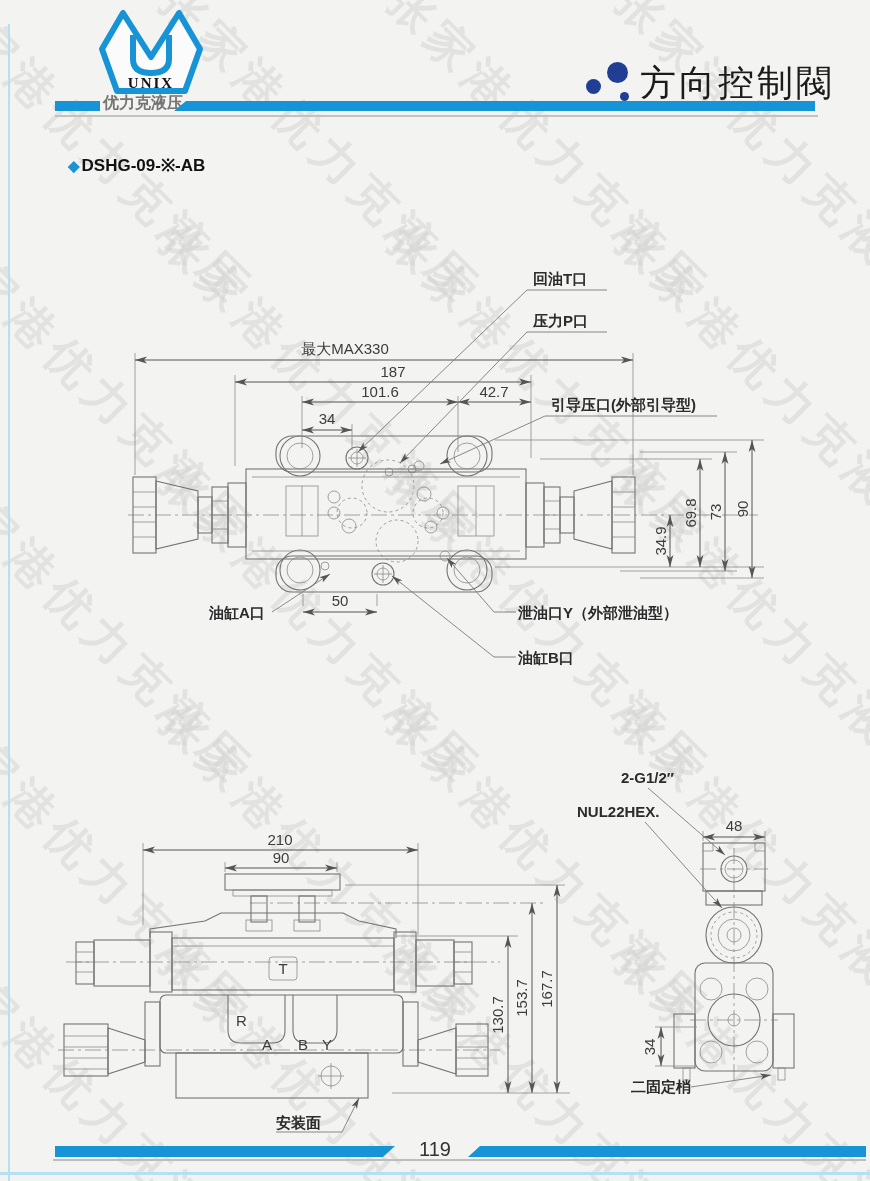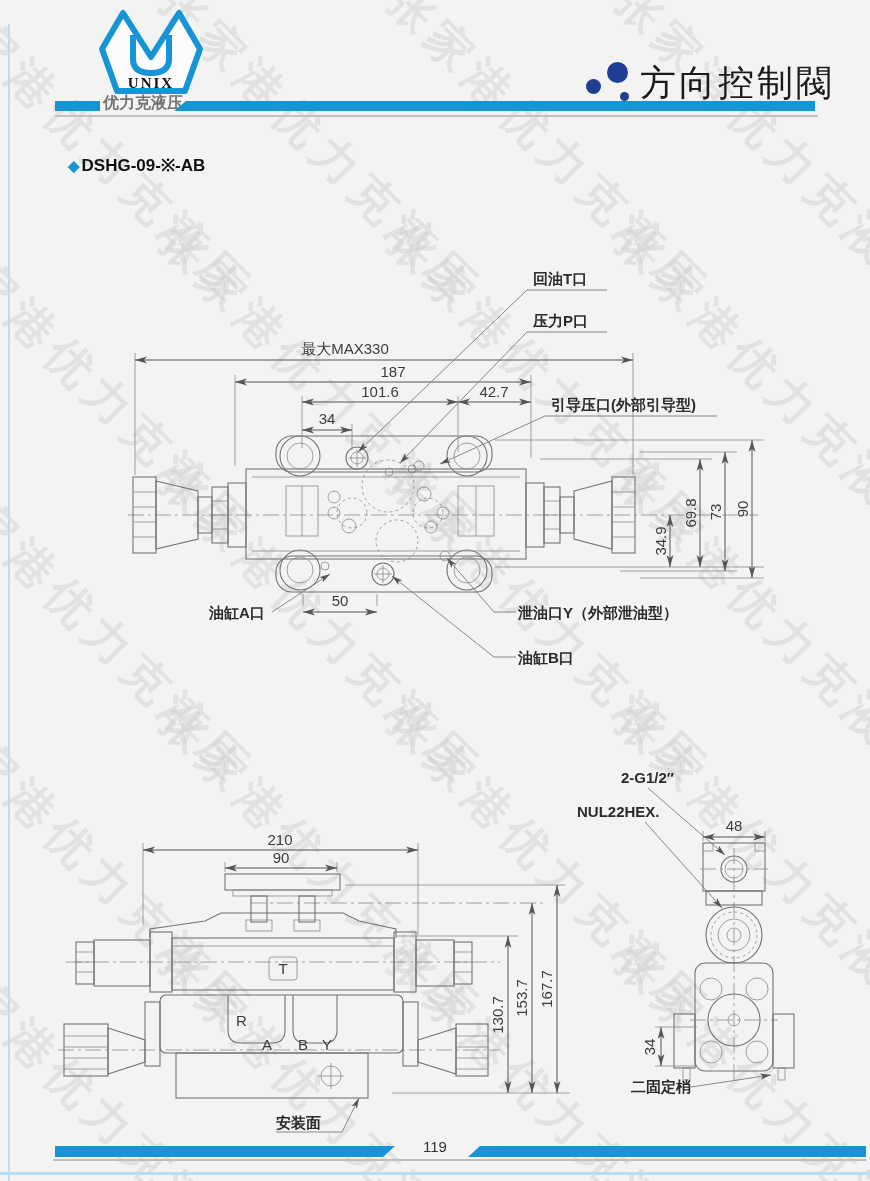--- a/index.html
+++ b/index.html
@@ -23,21 +23,21 @@
               letter-spacing:3px;z-index:2;}
   .dot{border-radius:50%;background:#203e93;z-index:2;}
   .model-line{left:68px;top:153px;font-size:17px;font-weight:700;color:#111;z-index:2;}
   .model-line .diamond{color:#1694d6;font-size:15px;margin-right:2px;}
   
   .ftr-bar-l{left:55px;top:1146px;width:340px;height:11px;background:#1694d6;z-index:2;
              clip-path:polygon(0 0,100% 0,calc(100% - 12px) 100%,0 100%);}
   .ftr-bar-r{left:468px;top:1146px;width:398px;height:11px;background:#1694d6;z-index:2;
              clip-path:polygon(12px 0,100% 0,100% 100%,0 100%);}
   .ftr-gray{left:53px;top:1159px;width:813px;height:2px;background:#bdbdbd;z-index:2;}
-  .page-num{left:405px;top:1138px;width:60px;text-align:center;font-size:15px;color:#333;z-index:2;}
+  .page-num{left:405px;top:1138px;width:60px;text-align:center;font-size:20px;color:#333;z-index:2;}
   .edge-left{left:8px;top:24px;width:2px;height:1157px;background:#b5dff2;z-index:2;}
   .edge-bottom{left:0;top:1172px;width:870px;height:3px;background:#b5dff2;z-index:2;}
   
   .ol{stroke:#737373;stroke-width:1.1;fill:none;}
   .dt{stroke:#8a8a8a;stroke-width:.8;fill:none;}
   .dash{stroke:#8a8a8a;stroke-width:.8;fill:none;stroke-dasharray:3 3;}
   .cl{stroke:#8a8a8a;stroke-width:.8;fill:none;stroke-dasharray:16 4 3 4;}
   .ext{stroke:#8a8a8a;stroke-width:.8;fill:none;}
   .dim{stroke:#555;stroke-width:1;fill:none;}
   .ldr{stroke:#7c7c7c;stroke-width:.9;fill:none;}

